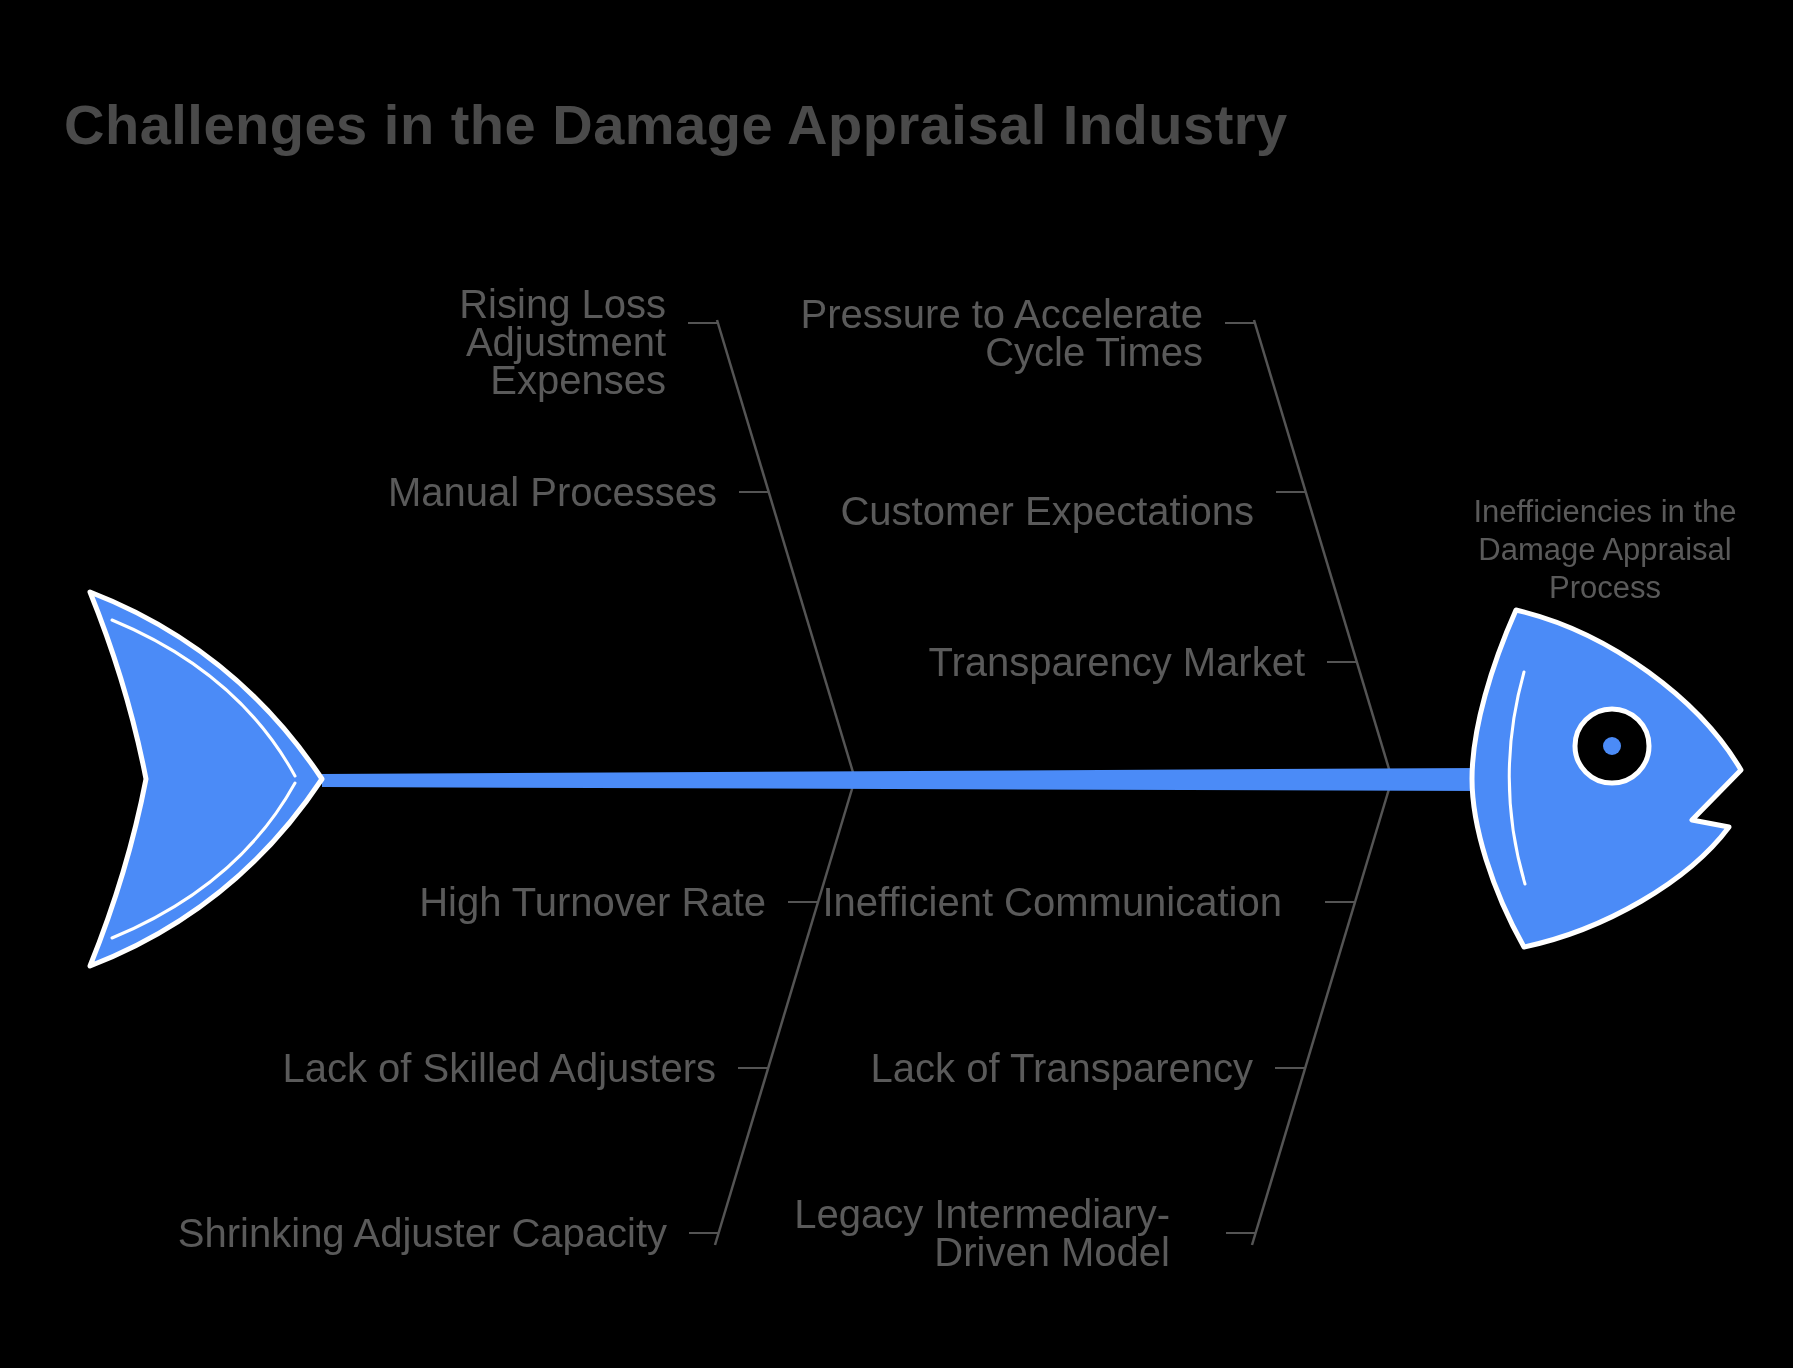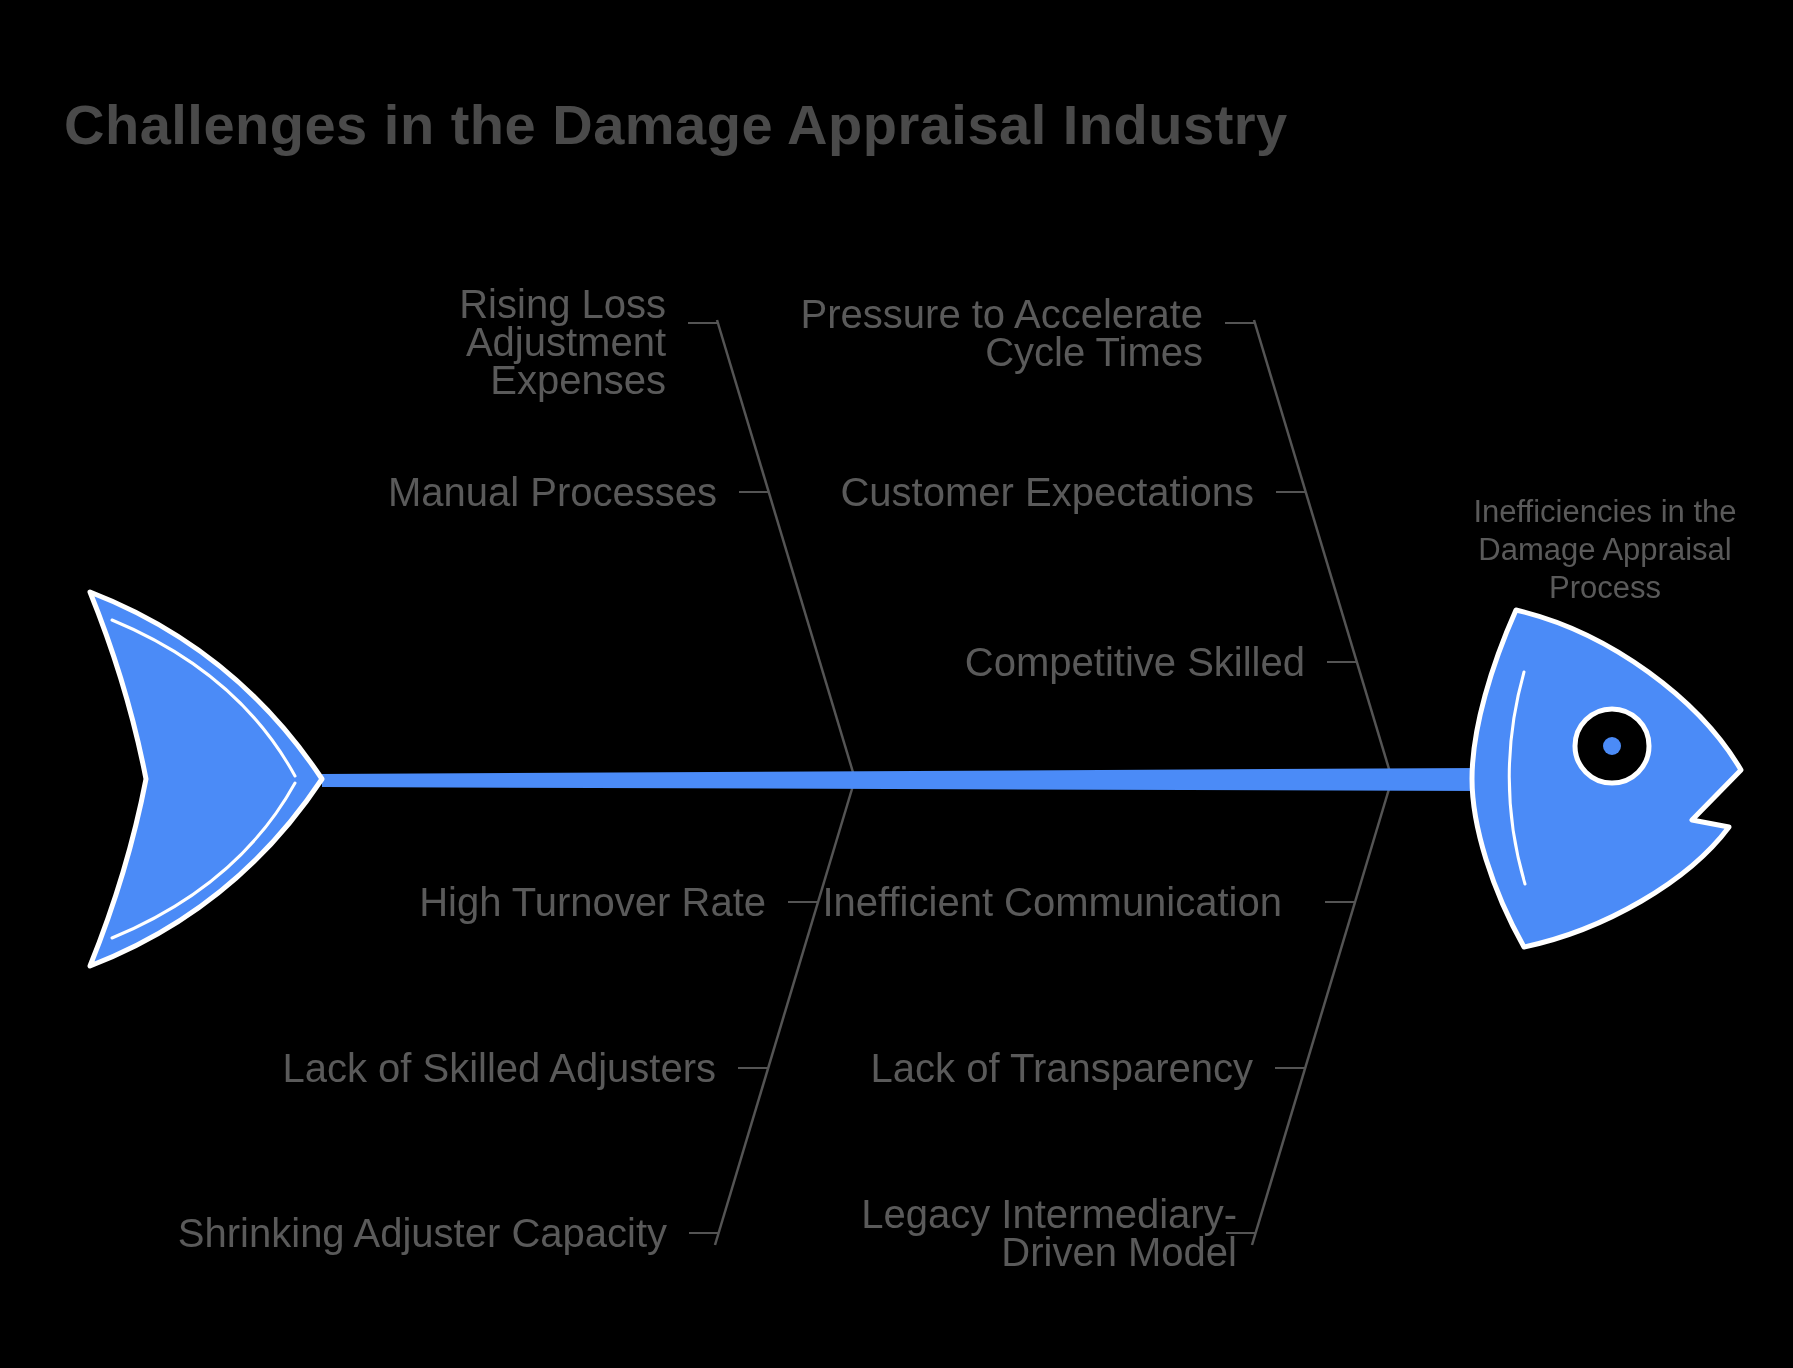--- a/index.html
+++ b/index.html
@@ -124,27 +124,27 @@
 <div class="page-title">Challenges in the Damage Appraisal Industry</div>
 
 <div class="effect-label">Inefficiencies in the Damage Appraisal Process</div>
 
 <div class="cause-label" style="right:1127px; top:285px; width:340px;">Rising Loss Adjustment Expenses</div>
 
 <div class="cause-label" style="right:590px; top:295px; width:415px;">Pressure to Accelerate Cycle Times</div>
 
 <div class="cause-label nowrap" style="right:1076px; top:473px;">Manual Processes</div>
 
-<div class="cause-label nowrap" style="right:539px; top:473px;text-align:center;">Customer Expectations</div>
+<div class="cause-label nowrap" style="right:539px; top:492px;text-align:center;">Customer Expectations</div>
 
-<div class="cause-label nowrap" style="right:488px; top:643px;">Competitive Skilled</div>
+<div class="cause-label nowrap" style="right:488px; top:643px;">Transparency Market</div>
 
 <div class="cause-label nowrap" style="right:1027px; top:883px;">High Turnover Rate</div>
 
 <div class="cause-label nowrap" style="right:511px; top:883px;">Inefficient Communication</div>
 
 <div class="cause-label nowrap" style="right:1077px; top:1049px;">Lack of Skilled Adjusters</div>
 
 <div class="cause-label nowrap" style="right:540px; top:1049px;">Lack of Transparency</div>
 
 <div class="cause-label nowrap" style="right:1126px; top:1214px;">Shrinking Adjuster Capacity</div>
 
-<div class="cause-label" style="right:556px; top:1195px; width:385px;">Legacy Intermediary-Driven Model</div>
+<div class="cause-label" style="right:623px; top:1195px; width:385px;">Legacy Intermediary-Driven Model</div>
 
 </body></html>

